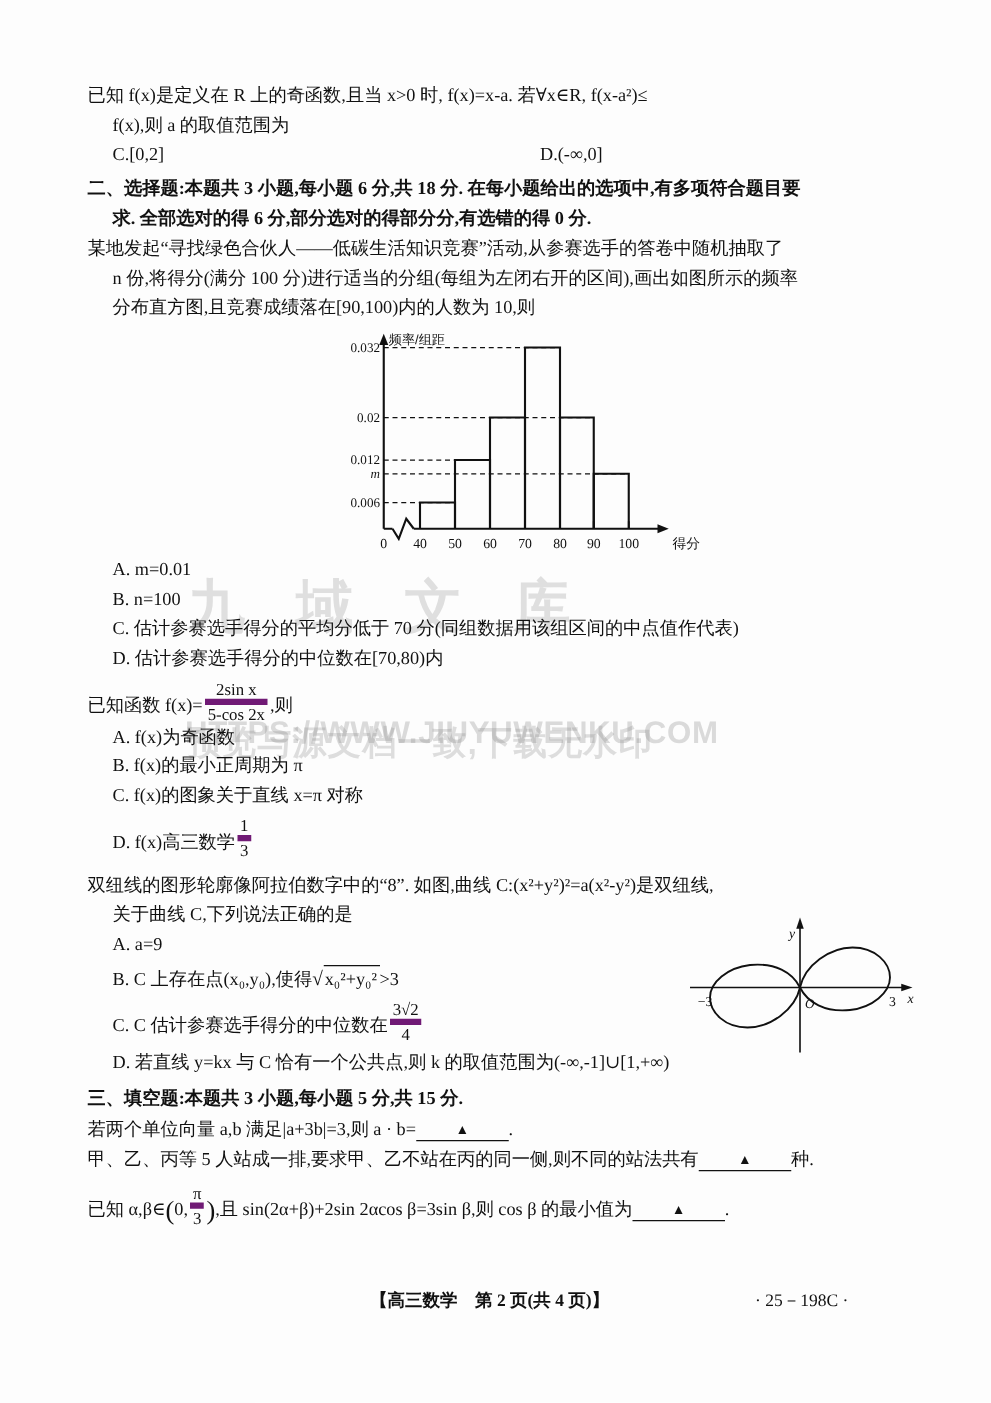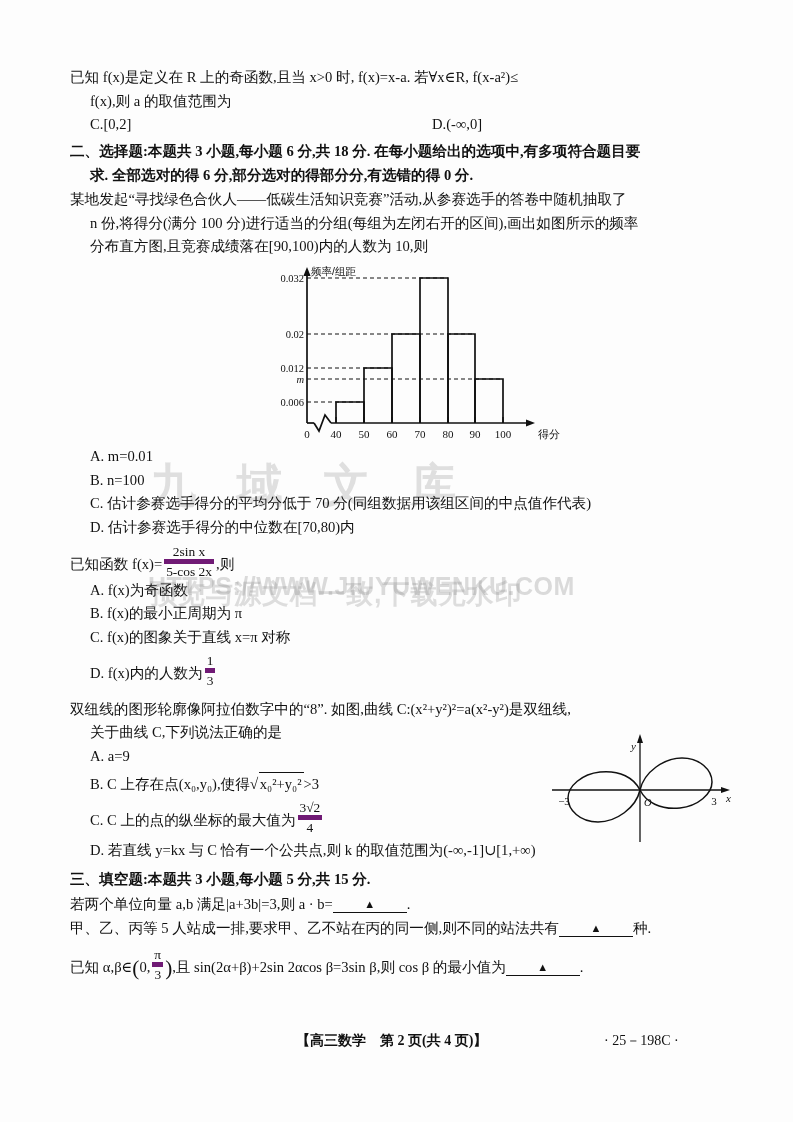--- a/index.html
+++ b/index.html
@@ -290,33 +290,33 @@
     </div>
 
     <div class="q" style="margin-top:4px;">
       <div class="ln">
         <span>已知函数 f(x)=</span><span class="frac"><span class="num it">2sin x</span><span class="den it">5-cos 2x</span></span><span>,则</span>
       </div>
       <div class="ln opt-a">A. f(x)为奇函数</div>
       <div class="ln opt-a">B. f(x)的最小正周期为 π</div>
       <div class="ln opt-a">C. f(x)的图象关于直线 x=π 对称</div>
       <div class="ln opt-a" style="margin-top:3px;">
-        <span>D. f(x)内的人数为</span><span class="frac"><span class="num">1</span><span class="den">3</span></span>
+        <span>D. f(x)高三数学</span><span class="frac"><span class="num">1</span><span class="den">3</span></span>
       </div>
     </div>
 
     <div class="q" style="margin-top:10px;">
       <div class="ln">双纽线的图形轮廓像阿拉伯数字中的“8”. 如图,曲线 C:(x²+y²)²=a(x²-y²)是双纽线,</div>
       <div class="ln indent">关于曲线 C,下列说法正确的是</div>
       <div class="ln opt-a">A. a=9</div>
       <div class="ln opt-a" style="margin-top:3px;">
         <span>B. C 上存在点(x₀,y₀),使得</span><span class="sqrt"><span class="it">x₀²+y₀²</span></span><span>&gt;3</span>
       </div>
       <div class="ln opt-a" style="margin-top:4px;">
-        <span>C. C 上的点的纵坐标的最大值为</span><span class="frac"><span class="num">3√2</span><span class="den">4</span></span>
+        <span>C. C 估计参赛选手得分的中位数在</span><span class="frac"><span class="num">3√2</span><span class="den">4</span></span>
       </div>
       <div class="ln opt-a" style="margin-top:4px;">D. 若直线 y=kx 与 C 恰有一个公共点,则 k 的取值范围为(-∞,-1]∪[1,+∞)</div>
 
       <div class="lem-wrap">
         <svg width="200" height="120" viewBox="0 0 200 120">
 
           <line x1="12" y1="64" x2="182" y2="64" stroke="#111" stroke-width="1.3"></line>
           <polygon points="190,64 181,61 181,67" fill="#111"></polygon>
 
           <line x1="100" y1="116" x2="100" y2="16" stroke="#111" stroke-width="1.3"></line>

